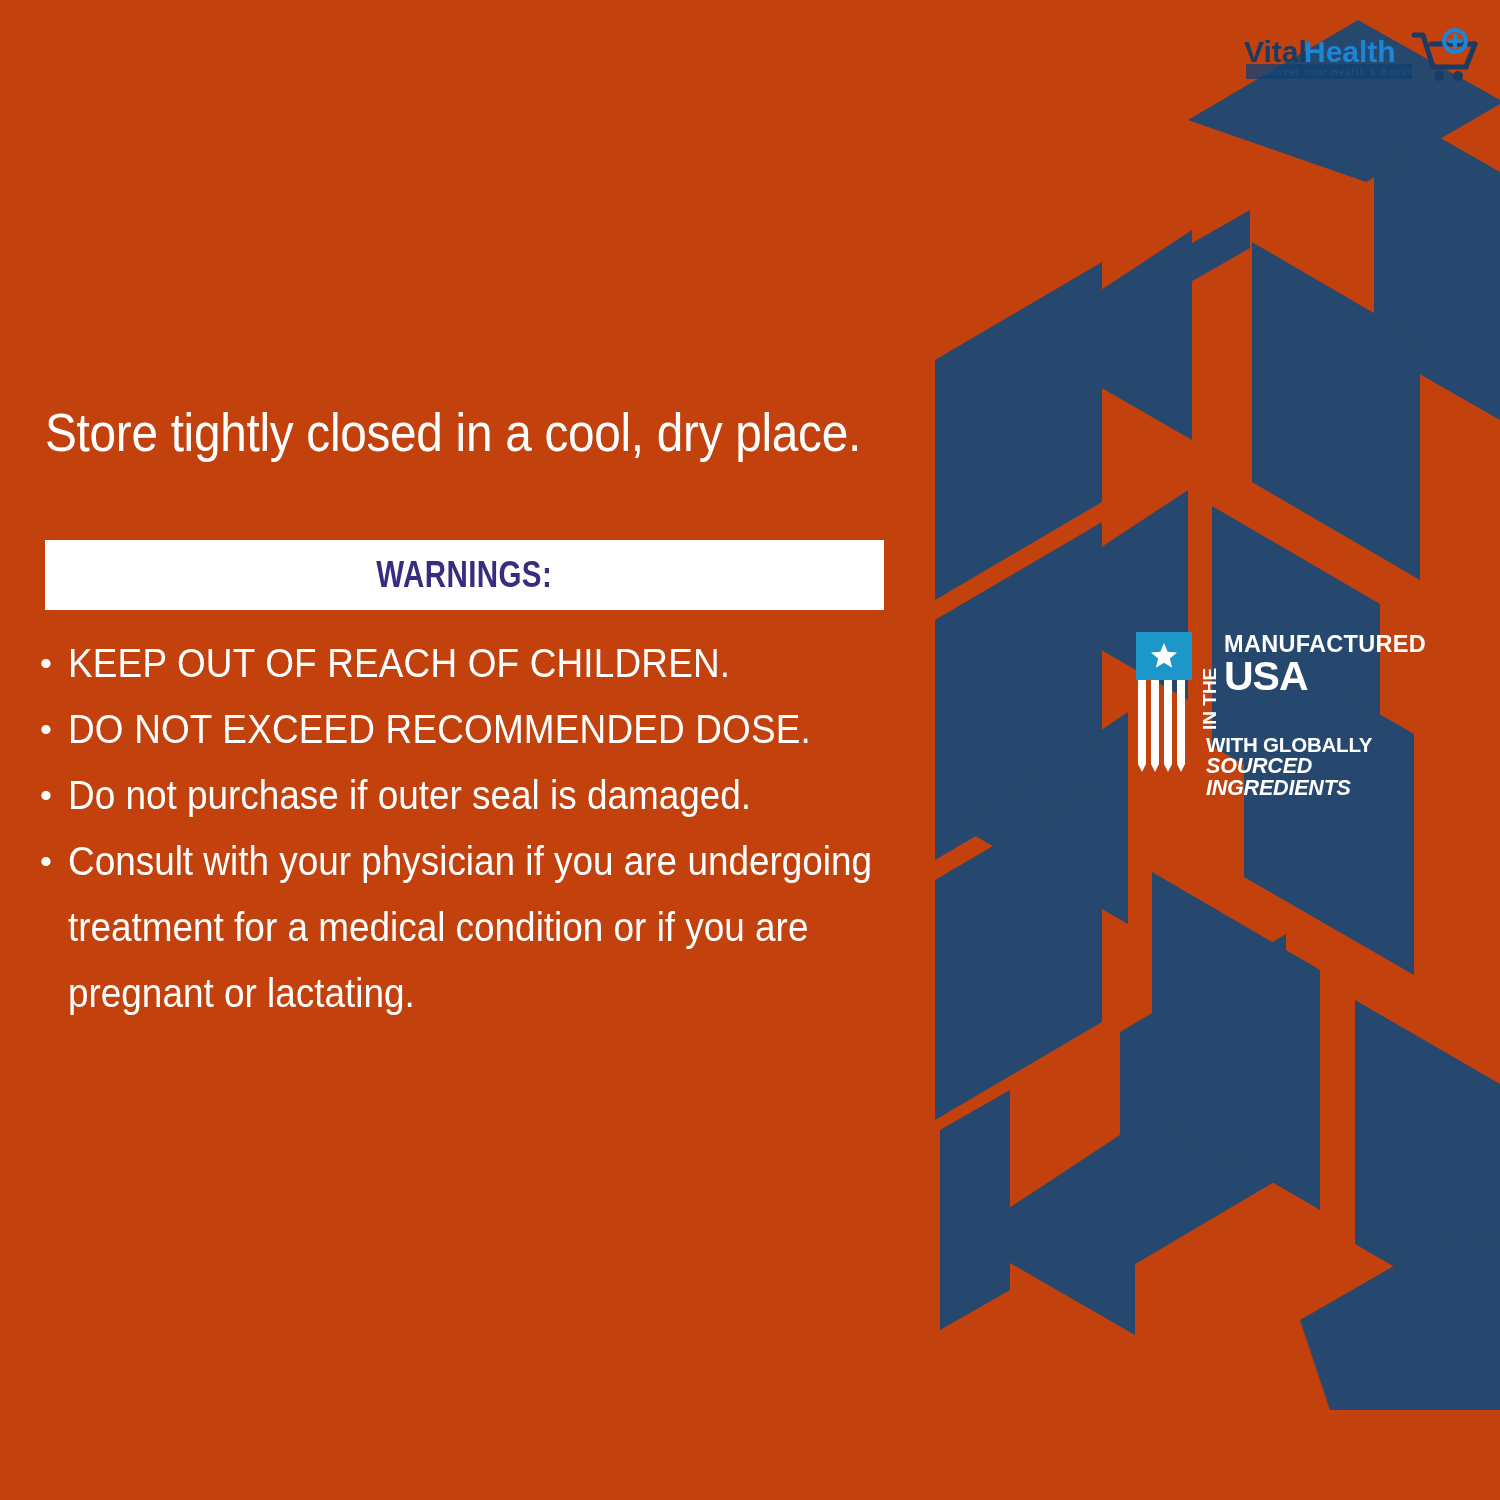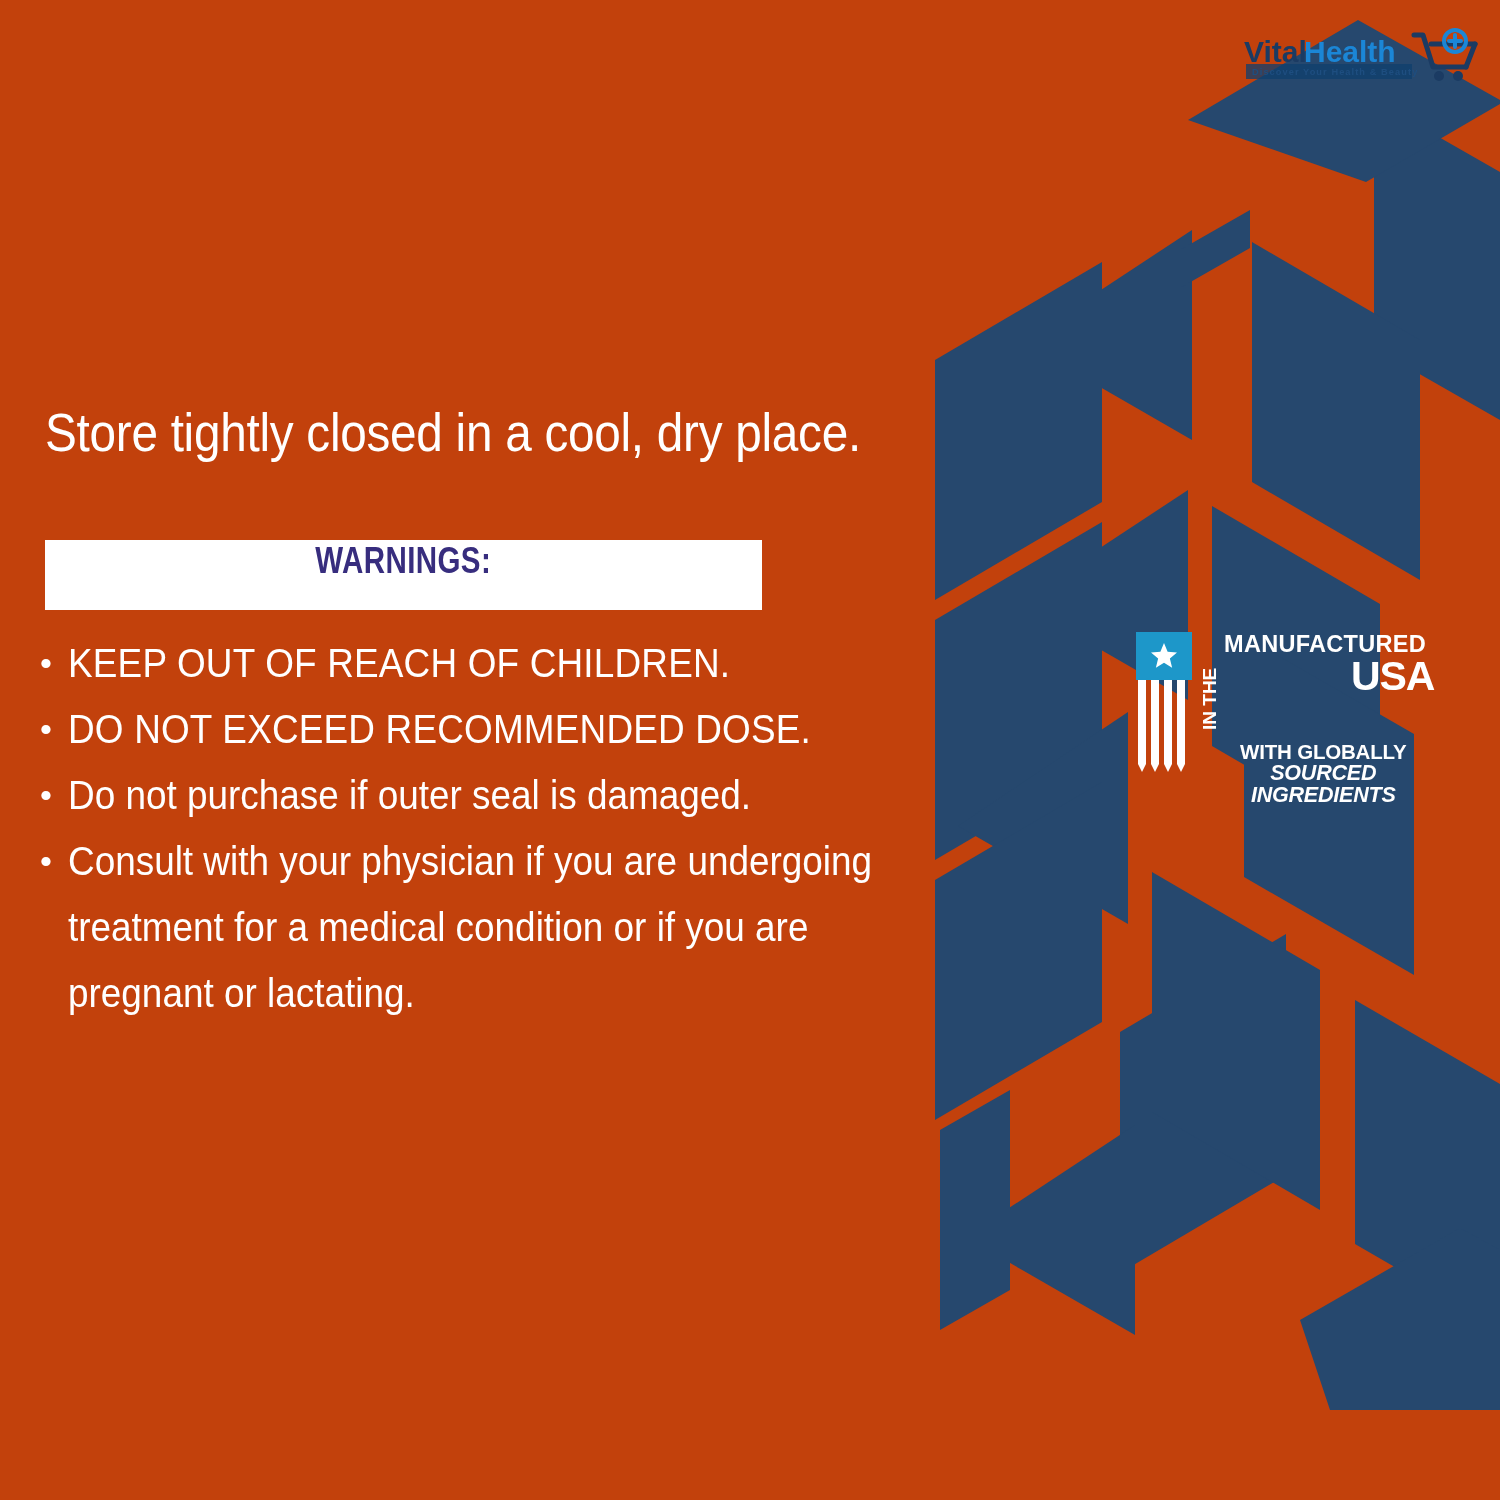--- a/index.html
+++ b/index.html
@@ -46,24 +46,25 @@
     white-space: nowrap;
     transform: scaleX(0.90);
     transform-origin: left center;
   }
 
   
   #warnings-bar {
     position: absolute;
     left: 45px;
     top: 540px;
-    width: 717px;
+    width: 839px;
     height: 70px;
     background: #ffffff;
     display: flex;
+    align-items: center;
     justify-content: center;
   }
   #warnings-title {
     color: #372d7e;
     font-size: 36px;
     font-weight: bold;
     letter-spacing: 0.5px;
     transform: scaleX(0.82);
     transform-origin: center;
   }
@@ -145,43 +146,43 @@
     font-weight: bold;
     letter-spacing: 0px;
     line-height: 1;
     height: 96px;
     margin-top: 2px;
     color: #ffffff;
   }
   #badge-right-col {
     display: flex;
     flex-direction: column;
-    align-items: flex-end;
+    align-items: flex-start;
     padding-left: 5px;
   }
   #badge-manufactured {
     font-size: 24.5px;
     font-weight: bold;
     letter-spacing: 0.3px;
     line-height: 1;
     transform: scaleX(0.96);
     transform-origin: left center;
   }
   #badge-usa {
     font-size: 41px;
     font-weight: bold;
     line-height: 0.85;
     letter-spacing: -1px;
     margin-top: 2px;
   }
   #badge-bottom {
     width: 100%;
-    text-align: center;
+    text-align: left;
     line-height: 1.02;
-    margin-top: 12px;
+    margin-top: 5px;
     padding-left: 6px;
   }
   .badge-sub {
     display: block;
     font-size: 20.5px;
     font-weight: bold;
     letter-spacing: -0.2px;
   }
   .badge-sub.line2 { font-size: 21.5px; font-style: italic; }
 </style>

